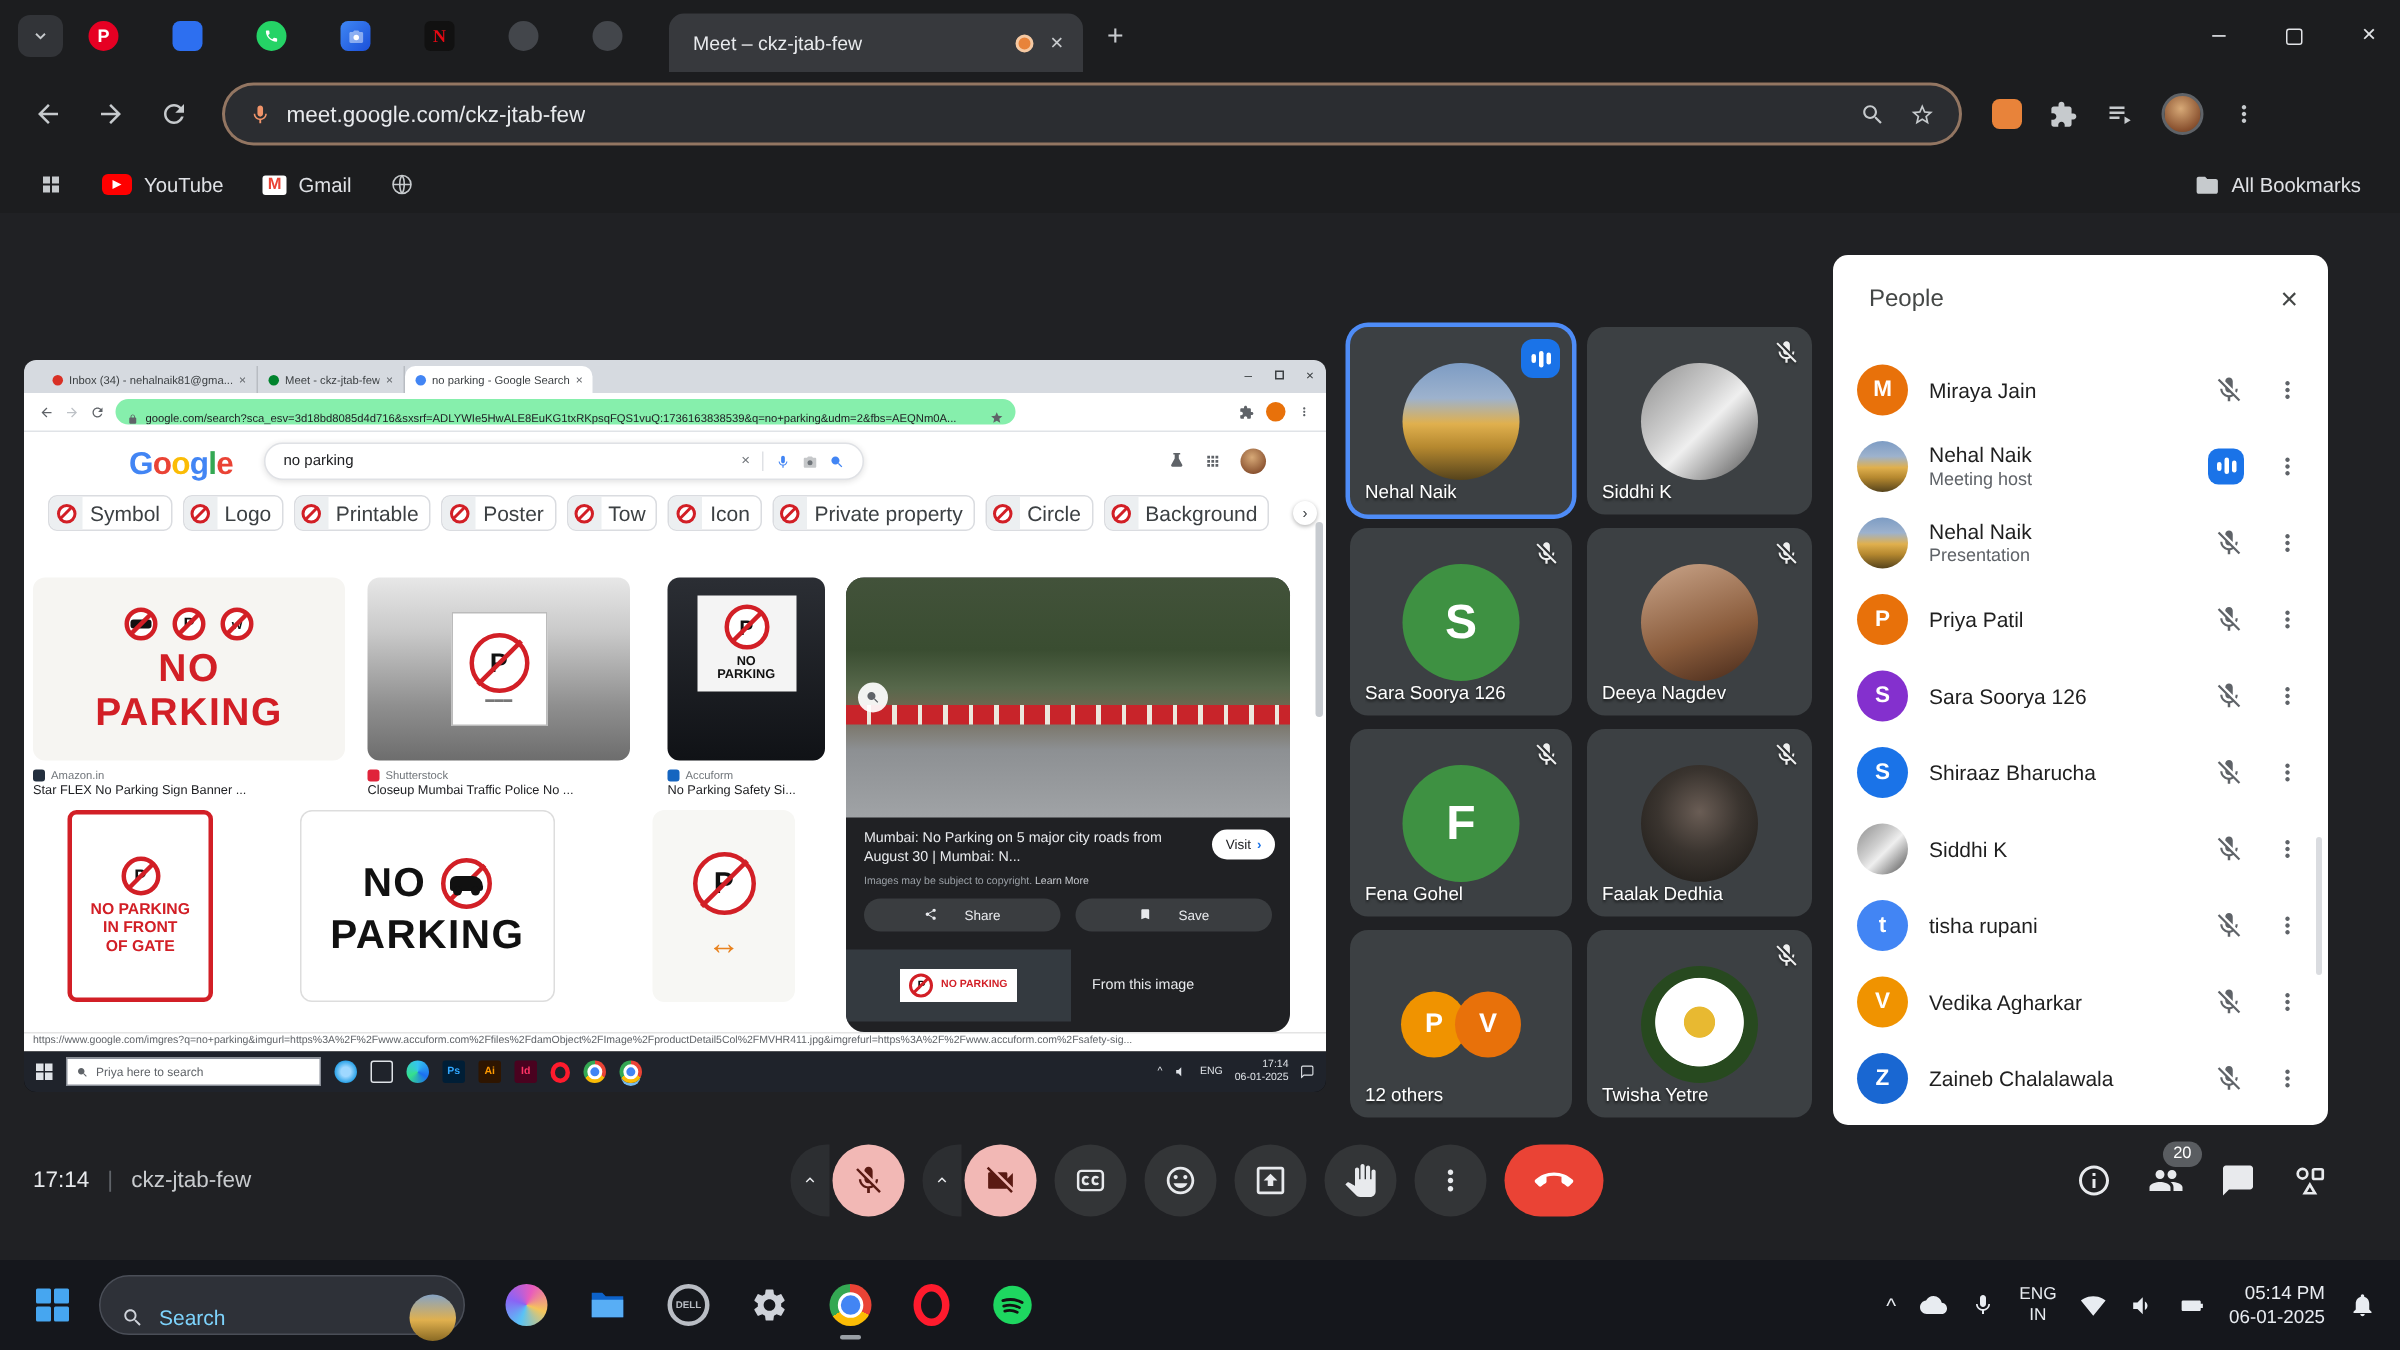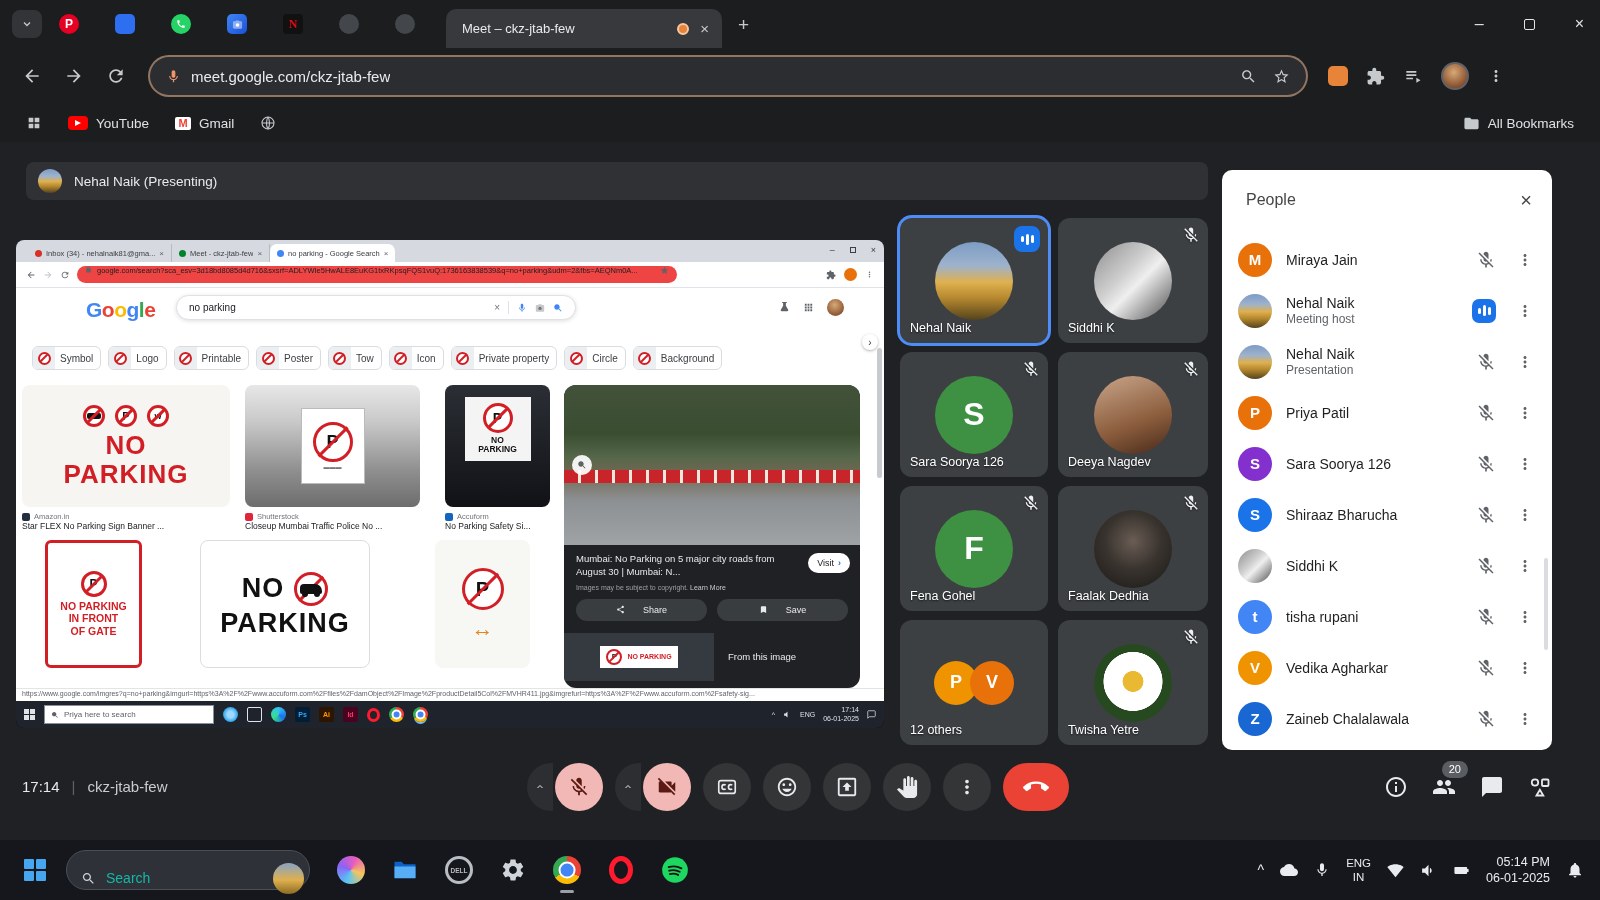--- a/index.html
+++ b/index.html
@@ -103,21 +103,21 @@
   .endcall{width:66px;height:48px;border-radius:26px;background:#ea4335;display:flex;align-items:center;justify-content:center;}
   .ctl-right{position:absolute;left:1384px;top:775px;display:flex;align-items:center;gap:24px;}
   .ctl-right svg{width:24px;height:24px;}
   .badge-wrap{position:relative;}
   .badge{position:absolute;top:-14px;right:-12px;background:#5a5d61;color:#fff;font-size:11px;border-radius:10px;padding:2px 7px;line-height:1.2;}
 
   
   .taskbar{position:absolute;left:0;top:840px;width:1600px;height:60px;background:#15171c;display:flex;align-items:center;padding:0 16px;z-index:5;}
   .winlogo{display:grid;grid-template-columns:10px 10px;grid-template-rows:10px 10px;gap:2px;margin-left:8px;}
   .winlogo i{background:#46a6f0;border-radius:1px;}
-  .tb-search{margin-left:20px;width:244px;height:40px;border-radius:20px;background:#2e3138;border:1px solid #4a4e57;display:flex;align-items:center;padding:16px 5px 0 14px;gap:10px;font-size:14px;color:#14b8a6;}
+  .tb-search{margin-left:20px;width:244px;height:40px;border-radius:20px;background:#2e3138;border:1px solid #4a4e57;display:flex;align-items:center;padding:16px 5px 0 14px;gap:10px;font-size:14px;color:#7dd3fc;}
   .tb-search-img{margin-left:auto;width:31px;height:31px;border-radius:50%;background:linear-gradient(180deg,#86a3c4 0%,#e0b04e 55%,#8a6a24 100%);}
   .tb-apps{display:flex;align-items:center;gap:24px;margin-left:26px;}
   .tb-app{position:relative;width:30px;height:30px;display:flex;align-items:center;justify-content:center;}
   .copilot{width:28px;height:28px;border-radius:50%;background:conic-gradient(from 200deg,#59c3f5,#8a63f5,#e85bbd,#f5c65b,#59c3f5);}
   .dellicon{width:28px;height:28px;border-radius:50%;border:3px solid #b9bdc4;color:#b9bdc4;font-size:6.5px;font-weight:bold;display:flex;align-items:center;justify-content:center;}
   .operaicon{width:24px;height:28px;border-radius:50%;border:5px solid #ff1b2d;}
   .app-underline{position:absolute;bottom:-8px;left:50%;transform:translateX(-50%);width:14px;height:3px;border-radius:2px;background:#9aa0a6;}
   .tray{margin-left:auto;display:flex;align-items:center;gap:16px;color:#e8ecf1;font-size:12px;}
   .tray svg{fill:#e8ecf1;}
   .lang{line-height:1.25;text-align:center;font-size:11.5px;}
@@ -126,33 +126,33 @@
   
   .mw-tabs{position:absolute;left:0;top:0;right:0;height:22px;background:#d6dae0;display:flex;align-items:flex-end;padding-left:12px;}
   .mtab{height:18px;display:flex;align-items:center;gap:4px;padding:0 7px;font-size:7.5px;color:#3c4043;border-right:1px solid #b8bcc2;max-width:160px;}
   .mtab.active{background:#fff;border-radius:7px 7px 0 0;border-right:none;}
   .mtab .fv{width:7px;height:7px;border-radius:50%;flex:0 0 7px;}
   .mtab .lbl{white-space:nowrap;overflow:hidden;text-overflow:ellipsis;}
   .mtab .x{color:#5f6368;font-size:8px;}
   .mw-wc{position:absolute;right:8px;top:0;height:20px;display:flex;align-items:center;gap:15px;color:#3c4043;font-size:9px;}
   .mw-wc .bx{width:6px;height:6px;border:1px solid #3c4043;display:block;}
   .mw-bar{position:absolute;left:0;top:22px;right:0;height:26px;background:#fff;border-bottom:1px solid #e0e3e7;display:flex;align-items:center;padding:0 10px;gap:7px;}
-  .mw-omni{width:600px;height:17px;border-radius:9px;background:#ef4444;display:flex;align-items:flex-start;padding:0 8px;gap:5px;font-size:7.5px;color:#202124;}
+  .mw-omni{width:600px;height:17px;border-radius:9px;background:#86efac;display:flex;align-items:flex-end;padding:0 8px;gap:5px;font-size:7.5px;color:#202124;}
   .mw-omni .u{white-space:nowrap;overflow:hidden;flex:1;}
   .mw-right{margin-left:auto;display:flex;align-items:center;gap:8px;}
   .mw-av{width:13px;height:13px;border-radius:50%;background:#e8710a;}
   .mw-body{position:absolute;left:0;top:48px;right:0;height:400px;background:#fff;}
   .g-logo{position:absolute;left:70px;top:10px;font-size:21px;font-weight:bold;letter-spacing:-.5px;}
   .g-search{position:absolute;left:160px;top:7px;width:400px;height:25px;border:1px solid #dfe1e5;border-radius:13px;box-shadow:0 1px 4px rgba(32,33,36,.15);display:flex;align-items:center;padding:0 12px;gap:8px;font-size:10px;color:#202124;background:#fff;}
   .gs-right{margin-left:auto;display:flex;align-items:center;gap:8px;color:#70757a;font-size:10px;}
   .gs-div{width:1px;height:13px;background:#dfe1e5;}
   .g-right{position:absolute;right:40px;top:11px;display:flex;align-items:center;gap:13px;}
   .g-av{width:17px;height:17px;border-radius:50%;background:radial-gradient(circle at 45% 35%,#d7a977,#8a5230 75%);}
   .chips{position:absolute;left:16px;top:42px;display:flex;gap:7px;}
-  .chip{height:24px;border:1px solid #dadce0;border-radius:6px;display:flex;align-items:center;gap:5px;background:#fff;padding-right:7px;overflow:hidden;font-size:10px;color:#3c4043;white-space:nowrap;margin-top:16px;}
+  .chip{height:24px;border:1px solid #dadce0;border-radius:6px;display:flex;align-items:center;gap:5px;background:#fff;padding-right:7px;overflow:hidden;font-size:14px;color:#3c4043;white-space:nowrap;}
   .chip-th{width:22px;height:22px;background:#eceff1;display:flex;align-items:center;justify-content:center;}
   .chips-more{position:absolute;right:6px;top:46px;width:16px;height:16px;border-radius:50%;background:#fff;box-shadow:0 1px 3px rgba(0,0,0,.3);display:flex;align-items:center;justify-content:center;font-size:10px;color:#3c4043;}
   .np{position:relative;display:inline-flex;align-items:center;justify-content:center;border:3px solid #d21f26;border-radius:50%;background:#fff;color:#111;font-weight:bold;}
   .np::before{content:"";position:absolute;left:50%;top:50%;width:120%;height:3px;background:#d21f26;transform:translate(-50%,-50%) rotate(-45deg);}
   .np.thin{border-width:2px;}
   .np.thin::before{height:2px;}
   .gi{position:absolute;border-radius:8px;overflow:hidden;}
   .gi-1{left:6px;top:97px;width:208px;height:122px;background:#f6f5f2;display:flex;flex-direction:column;align-items:center;justify-content:center;gap:2px;}
   .gi-1 .icons{display:flex;gap:10px;margin-bottom:3px;}
   .redtxt{color:#d21f26;font-weight:bold;font-size:26px;line-height:1.02;letter-spacing:1px;}
@@ -337,24 +337,20 @@
         </svg>
     </span>
     <span class="bm bm-right">
       <svg width="17" height="17" viewBox="0 0 24 24" fill="#c6cacd">
           <path d="M10 4H4c-1.1 0-1.99.9-1.99 2L2 18c0 1.1.9 2 2 2h16c1.1 0 2-.9 2-2V8c0-1.1-.9-2-2-2h-8l-2-2z"></path>
         </svg>
       <span>All Bookmarks</span>
     </span>
   </div>
 
-  <div class="banner">
-    <span class="av ph-temple"></span>
-    <span>Nehal Naik (Presenting)</span>
-  </div>
 
   <div class="share">
     <div class="mw-tabs">
         <div id="miniTabs" style="display:flex;align-items:flex-end;height:100%">
           <div class="mtab">
             <div class="fv" style="background: rgb(217, 48, 37);"></div>
             <div class="lbl">Inbox (34) - nehalnaik81@gma...</div>
             <div class="x">×</div>
           </div>
           <div class="mtab">

